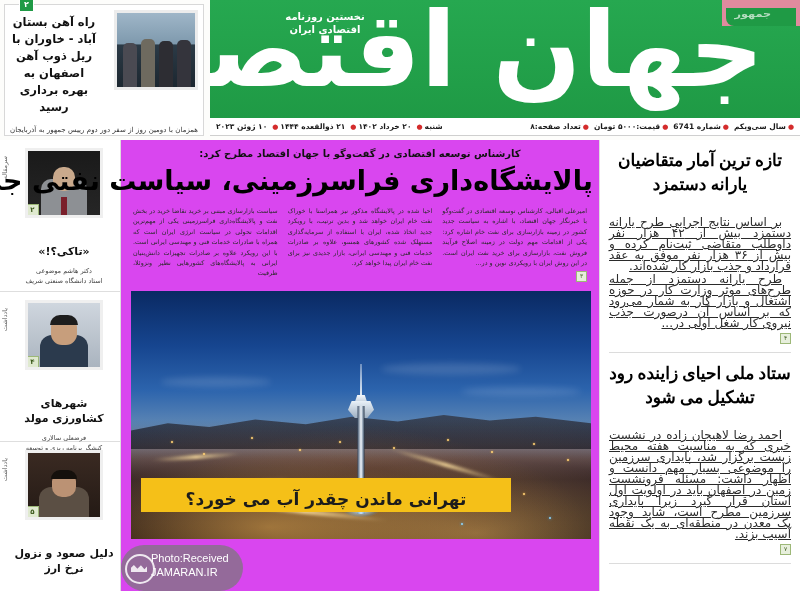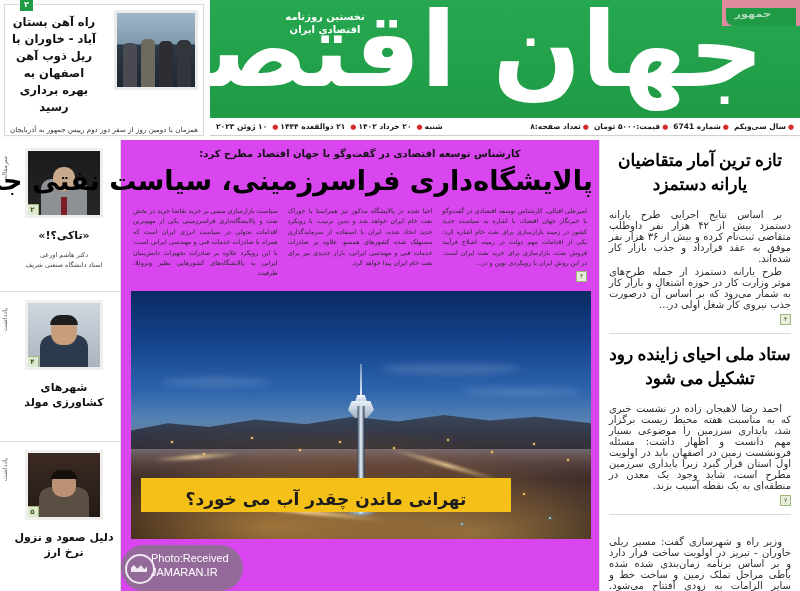--- a/index.html
+++ b/index.html
@@ -96,21 +96,21 @@
   .side-photo{
     width:78px;height:70px;margin:0 auto;position:relative;overflow:hidden;
     border:3px solid #efefef;box-sizing:border-box;
   }
   .side-photo .pbadge{
     position:absolute;left:-2px;bottom:-2px;width:11px;height:11px;
     background:#dfe9cf;border:1px solid #9db878;color:#3d5a1e;
     font-size:7px;line-height:10px;text-align:center;font-weight:bold;z-index:4;
   }
   .side-title{
-    margin-top:10px;text-align:center;font-size:11px;line-height:15px;
+    margin-top:26px;text-align:center;font-size:11px;line-height:15px;
     font-weight:bold;color:#111;
   }
   .side-author{
     margin-top:7px;text-align:center;font-size:6.5px;line-height:10px;color:#444;
   }
 
   
   .main{position:absolute;left:120px;top:140px;width:480px;height:451px;background:#d946ef;
         border-left:1px solid #dedede;border-right:1px solid #dedede;box-sizing:border-box;}
   .kicker{
@@ -175,21 +175,21 @@
   }
   .wm-seal{position:absolute;left:4px;top:9px;width:26px;height:26px;border:2px solid #fff;border-radius:50%;opacity:.85;}
   .wm-seal:after{content:"";position:absolute;left:4px;top:9px;width:16px;height:7px;background:#fff;
     clip-path:polygon(0% 40%,18% 0%,40% 55%,62% 5%,84% 60%,100% 20%,100% 100%,0% 100%);}
 
   
   .rightcol{position:absolute;left:600px;top:140px;width:200px;height:451px;background:#fff;padding:0 9px;box-sizing:border-box;}
   .r-item{position:relative;padding:9px 0 8px 0;border-bottom:1px solid #dcdcdc;}
   .r-item.last{border-bottom:none;}
   .r-head{text-align:center;font-size:17px;line-height:24px;font-weight:bold;color:#000;letter-spacing:-.6px;font-family:Liberation Serif, serif;}
-  .r-body{margin-top:12px;font-size:10px;line-height:11px;color:#2b2b2b;text-align:justify;}
+  .r-body{margin-top:20px;font-size:12px;line-height:11px;color:#2b2b2b;text-align:justify;text-decoration:underline;}
   .r-body p{margin:0 0 2px 0;text-indent:9px;}
   .r-badge{
     width:9px;height:9px;border:1px solid #9db878;background:#e7efdc;
     color:#3d5a1e;font-size:6px;line-height:8px;text-align:center;margin-top:4px;
   }
 </style>
 </head>
 <body>
 
 <div class="page">
@@ -263,34 +263,39 @@
     <div class="side-item a">
       <div class="side-tag">سرمقاله</div>
       <div class="side-photo" style="background:linear-gradient(180deg,#1a1a1a 0%,#262626 100%);">
         <div style="position:absolute;left:50%;transform:translateX(-50%);bottom:0;width:46px;height:36px;background:#8d9094;border-radius:10px 10px 0 0;"></div>
         <div style="position:absolute;left:50%;transform:translateX(-50%);bottom:24px;width:22px;height:24px;background:#c9a98c;border-radius:10px;"></div>
         <div style="position:absolute;left:50%;transform:translateX(-50%);bottom:0;width:6px;height:18px;background:#7a1f2a;"></div>
         <div class="pbadge">۲</div>
       </div>
       <div class="side-title">«تاکی؟!»</div>
       <div class="side-author">
-        <div>دکتر هاشم اورعی</div>
+        <div>دکتر هاشم موضوعی</div>
         <div>استاد دانشگاه صنعتی شریف</div>
       </div>
     </div>
 
     <div class="side-item b">
       <div class="side-tag">یادداشت</div>
       <div class="side-photo" style="background:linear-gradient(180deg,#cfd6de 0%,#aab4bf 100%);">
         <div style="position:absolute;left:50%;transform:translateX(-50%);bottom:0;width:48px;height:32px;background:#2b3a4d;border-radius:12px 12px 0 0;"></div>
         <div style="position:absolute;left:50%;transform:translateX(-50%);bottom:22px;width:26px;height:28px;background:#c79e7c;border-radius:11px;"></div>
         <div style="position:absolute;left:50%;transform:translateX(-50%);bottom:42px;width:28px;height:10px;background:#1d1d1d;border-radius:12px 12px 0 0;"></div>
         <div class="pbadge">۴</div>
       </div>
       <div class="side-title">شهرهای کشاورزی مولد</div>
+      <div class="side-author">
+        <div>فرضعلی سالاری</div>
+        <div>کنشگر برنامه ریزی و توسعه</div>
+        <div>منطقه‌ای</div>
+      </div>
     </div>
 
     <div class="side-item c">
       <div class="side-tag">یادداشت</div>
       <div class="side-photo" style="background:linear-gradient(180deg,#3a2a22 0%,#241a15 100%);">
         <div style="position:absolute;left:50%;transform:translateX(-50%);bottom:0;width:50px;height:30px;background:#5b4f44;border-radius:12px 12px 0 0;"></div>
         <div style="position:absolute;left:50%;transform:translateX(-50%);bottom:20px;width:24px;height:26px;background:#bb9274;border-radius:10px;"></div>
         <div style="position:absolute;left:50%;transform:translateX(-50%);bottom:38px;width:26px;height:9px;background:#15100c;border-radius:11px 11px 0 0;"></div>
         <div class="pbadge">۵</div>
       </div>

